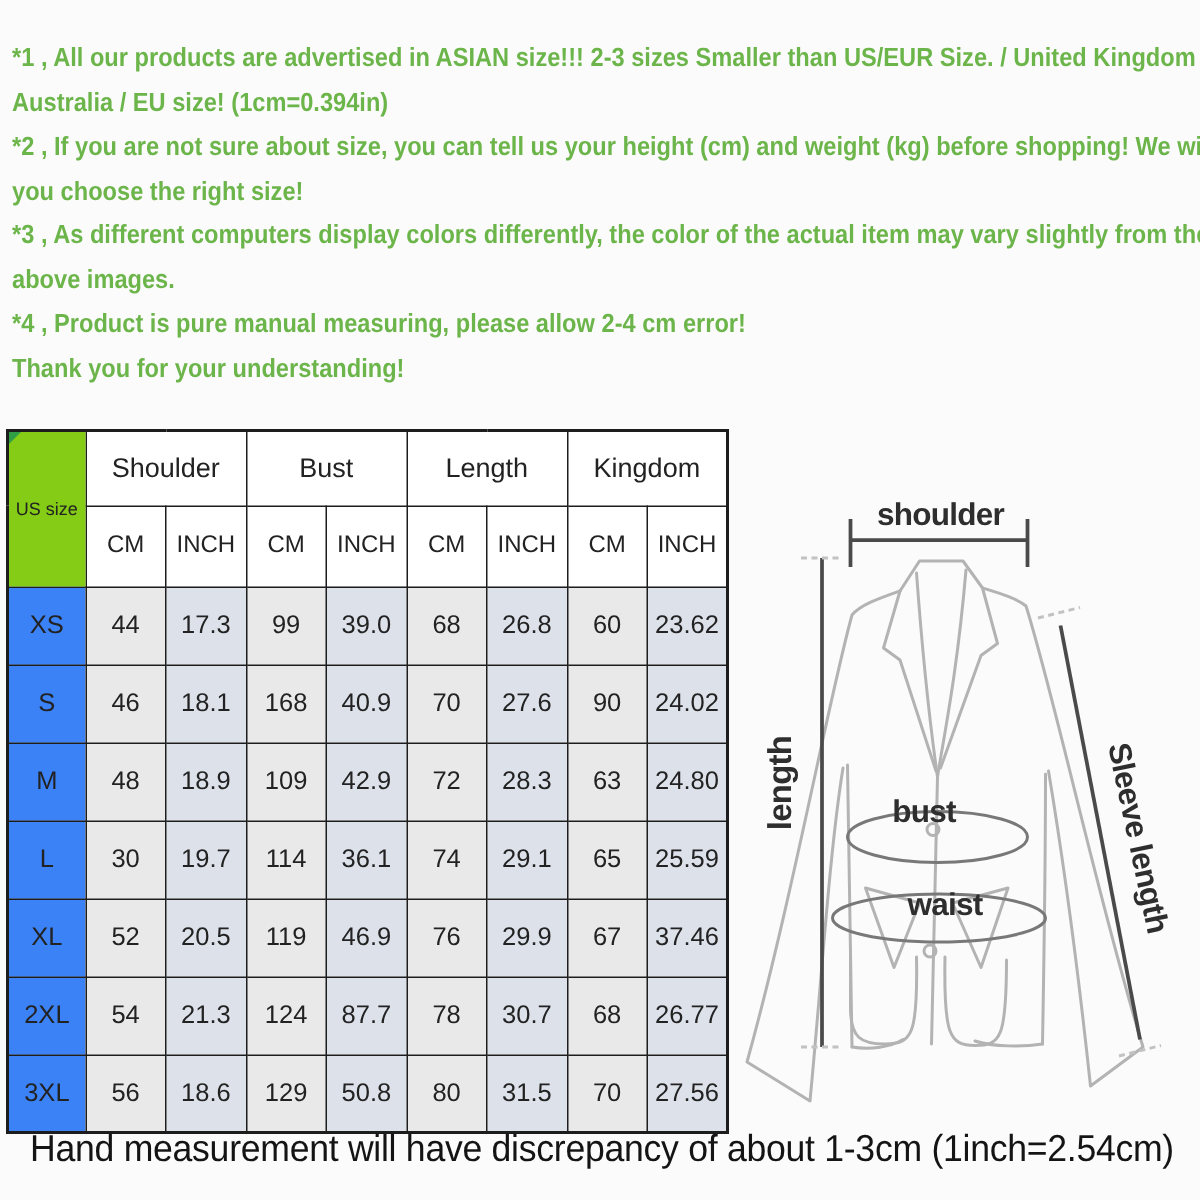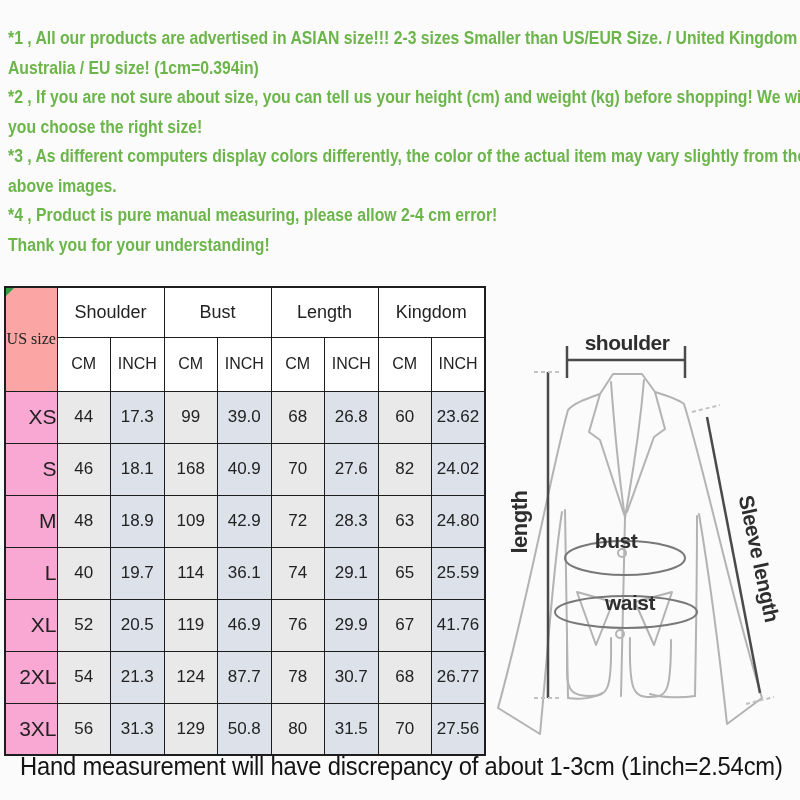--- a/index.html
+++ b/index.html
@@ -26,28 +26,28 @@
     border:2px solid #1d1d1d;
   }
   table.size-table td, table.size-table th {
     border:1.5px solid #1d1d1d; padding:0; font-weight:normal;
   }
   table.size-table col.c-size { width:52px; }
   table.size-table col.c-data { width:53.5px; }
   tr.group-row { height:50px; }
   tr.unit-row  { height:54px;padding-left:36px; }
   tr.data-row  { height:52px; }
-  .corner-cell { font-size:16px; font-weight:bold; background:#fca5a5; position:relative; line-height:1.4;font-family:Liberation Serif, serif; }
+  .corner-cell { font-size:12px; font-weight:bold; background:#84cc16; position:relative; line-height:1.4; }
   .corner-flag {
     position:absolute; left:0; top:0; width:0; height:0;
     border-top:8px solid #2f9e44; border-right:8px solid transparent;
   }
   .group-cell { font-size:18px; font-weight:bold; background:#ffffff; }
   .unit-cell  { font-size:16px; font-weight:bold; background:#ffffff; }
-  .size-cell  { font-size:21px; font-weight:bold; background:#f9a8d4;text-align:right; }
+  .size-cell  { font-size:17px; font-weight:bold; background:#3b82f6; }
   td.cm  { background:var(--cm-bg,#e9e9e9); }
   td.in  { background:var(--inch-bg,#dce1ea); }
 
   
   .diagram { position:absolute; left:490px; top:300px; }
   .diagram text {
     font-family:"Liberation Sans", sans-serif;
     fill:#2e2e2e; font-weight:bold; letter-spacing:-0.5px;
   }
 
@@ -120,71 +120,71 @@
         <td class="in">23.62</td>
       </tr>
       <tr class="data-row">
         <th class="size-cell">S</th>
         <td class="cm">46</td>
         <td class="in">18.1</td>
         <td class="cm">168</td>
         <td class="in">40.9</td>
         <td class="cm">70</td>
         <td class="in">27.6</td>
-        <td class="cm">82</td>
+        <td class="cm">90</td>
         <td class="in">24.02</td>
       </tr>
       <tr class="data-row">
         <th class="size-cell">M</th>
         <td class="cm">48</td>
         <td class="in">18.9</td>
         <td class="cm">109</td>
         <td class="in">42.9</td>
         <td class="cm">72</td>
         <td class="in">28.3</td>
         <td class="cm">63</td>
         <td class="in">24.80</td>
       </tr>
       <tr class="data-row">
         <th class="size-cell">L</th>
-        <td class="cm">40</td>
+        <td class="cm">30</td>
         <td class="in">19.7</td>
         <td class="cm">114</td>
         <td class="in">36.1</td>
         <td class="cm">74</td>
         <td class="in">29.1</td>
         <td class="cm">65</td>
         <td class="in">25.59</td>
       </tr>
       <tr class="data-row">
         <th class="size-cell">XL</th>
         <td class="cm">52</td>
         <td class="in">20.5</td>
         <td class="cm">119</td>
         <td class="in">46.9</td>
         <td class="cm">76</td>
         <td class="in">29.9</td>
         <td class="cm">67</td>
-        <td class="in">41.76</td>
+        <td class="in">37.46</td>
       </tr>
       <tr class="data-row">
         <th class="size-cell">2XL</th>
         <td class="cm">54</td>
         <td class="in">21.3</td>
         <td class="cm">124</td>
         <td class="in">87.7</td>
         <td class="cm">78</td>
         <td class="in">30.7</td>
         <td class="cm">68</td>
         <td class="in">26.77</td>
       </tr>
       <tr class="data-row">
         <th class="size-cell">3XL</th>
         <td class="cm">56</td>
-        <td class="in">31.3</td>
+        <td class="in">18.6</td>
         <td class="cm">129</td>
         <td class="in">50.8</td>
         <td class="cm">80</td>
         <td class="in">31.5</td>
         <td class="cm">70</td>
         <td class="in">27.56</td>
       </tr>
     </tbody>
   </table>
 

